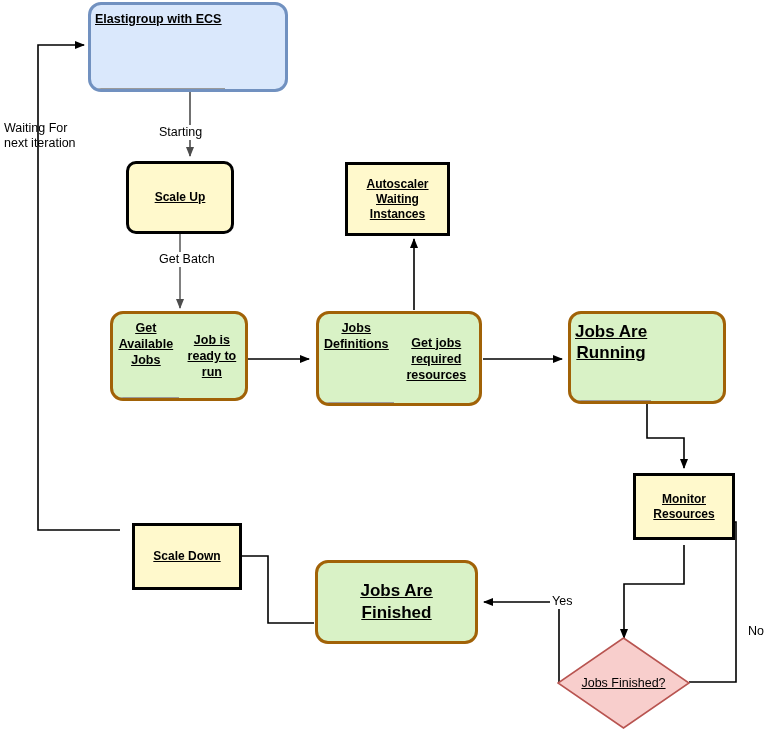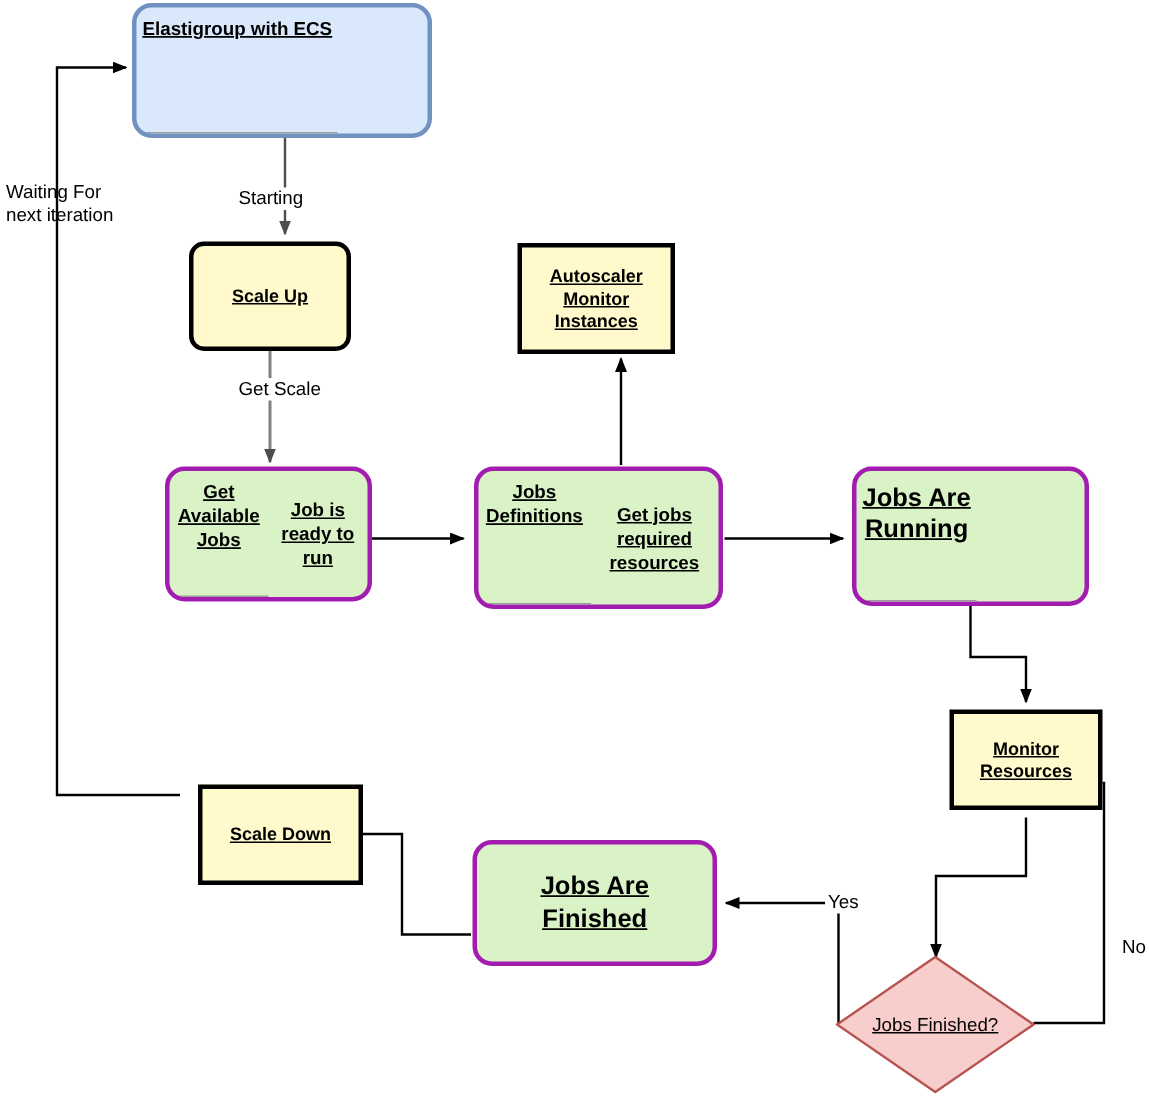--- a/index.html
+++ b/index.html
@@ -46,21 +46,21 @@
   .node.process .body {
     font-weight: bold;
     font-size: 12px;
     color: #000000;
     line-height: 15px;
     width: 100%;
   }
   
   .node.card {
     border-radius: 13px;
-    border: 3px solid #a21caf;
+    border: 3px solid #a16207;
     background: #d9f2c6;
     overflow: hidden;
     justify-content: flex-start;
   }
   .node.card.blue {
     background: #dae8fc;
     border: 3px solid #7191c0;
   }
   .node.card .title {
     font-weight: bold;
@@ -189,21 +189,21 @@
   <div class="node card blue" style="left:88px; top:2px; width:200px; height:90px;">
     <div class="title">Elastigroup with ECS</div>
   </div>
 
   <div class="node process" style="left:126px; top:161px; width:108px; height:73px;border-radius:10px;">
     <div class="body">Scale Up</div>
   </div>
 
   <div class="node process" style="left:345px; top:162px; width:105px; height:74px; white-space:pre-line;">
     <div class="body" style="white-space:pre-line;">Autoscaler
-Monitor
+Waiting
 Instances</div>
   </div>
 
   <div class="node card" style="left:110px; top:311px; width:138px; height:90px;">
     <div class="title">Get Available Jobs</div>
     <div class="body">Job is ready to run</div>
   </div>
 
   <div class="node card" style="left:316px; top:311px; width:166px; height:95px;">
     <div class="title">Jobs Definitions</div>
@@ -236,19 +236,19 @@
 
   <div class="node process" style="left:132px; top:523px; width:110px; height:67px;">
     <div class="body">Scale Down</div>
   </div>
 
   <div class="edge-label nobg" style="left:2px; top:109px; white-space:pre-line; text-align:left;">Waiting For
 next iteration</div>
 
   <div class="edge-label" style="left:157px; top:125px;">Starting</div>
 
-  <div class="edge-label" style="left:157px; top:252px;">Get Scale</div>
+  <div class="edge-label" style="left:157px; top:252px;">Get Batch</div>
 
   <div class="edge-label" style="left:550px; top:594px;">Yes</div>
 
   <div class="edge-label" style="left:746px; top:624px;">No</div>
 
 </div>
 
 </body></html>

